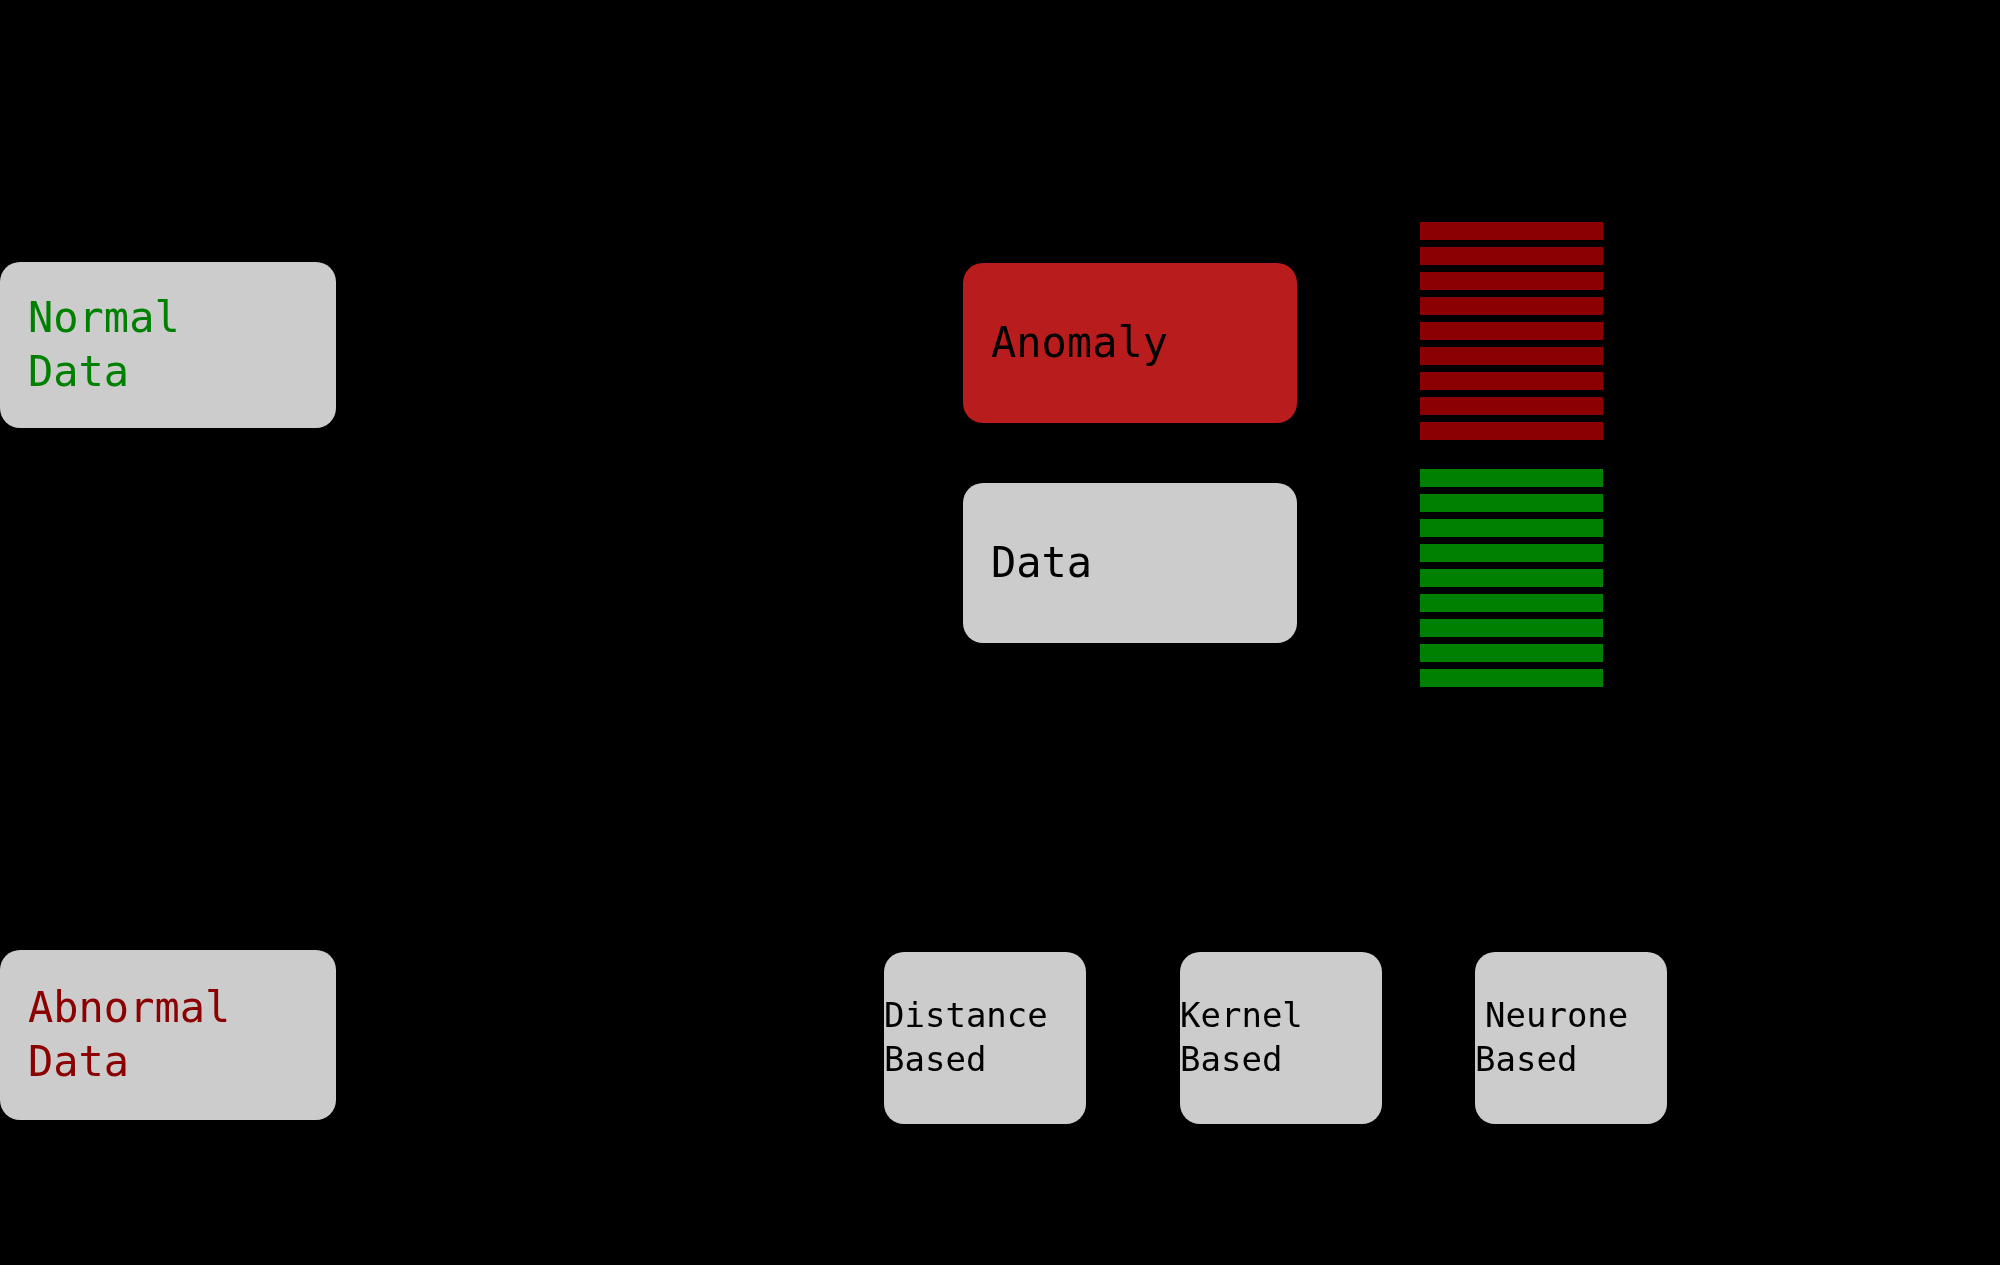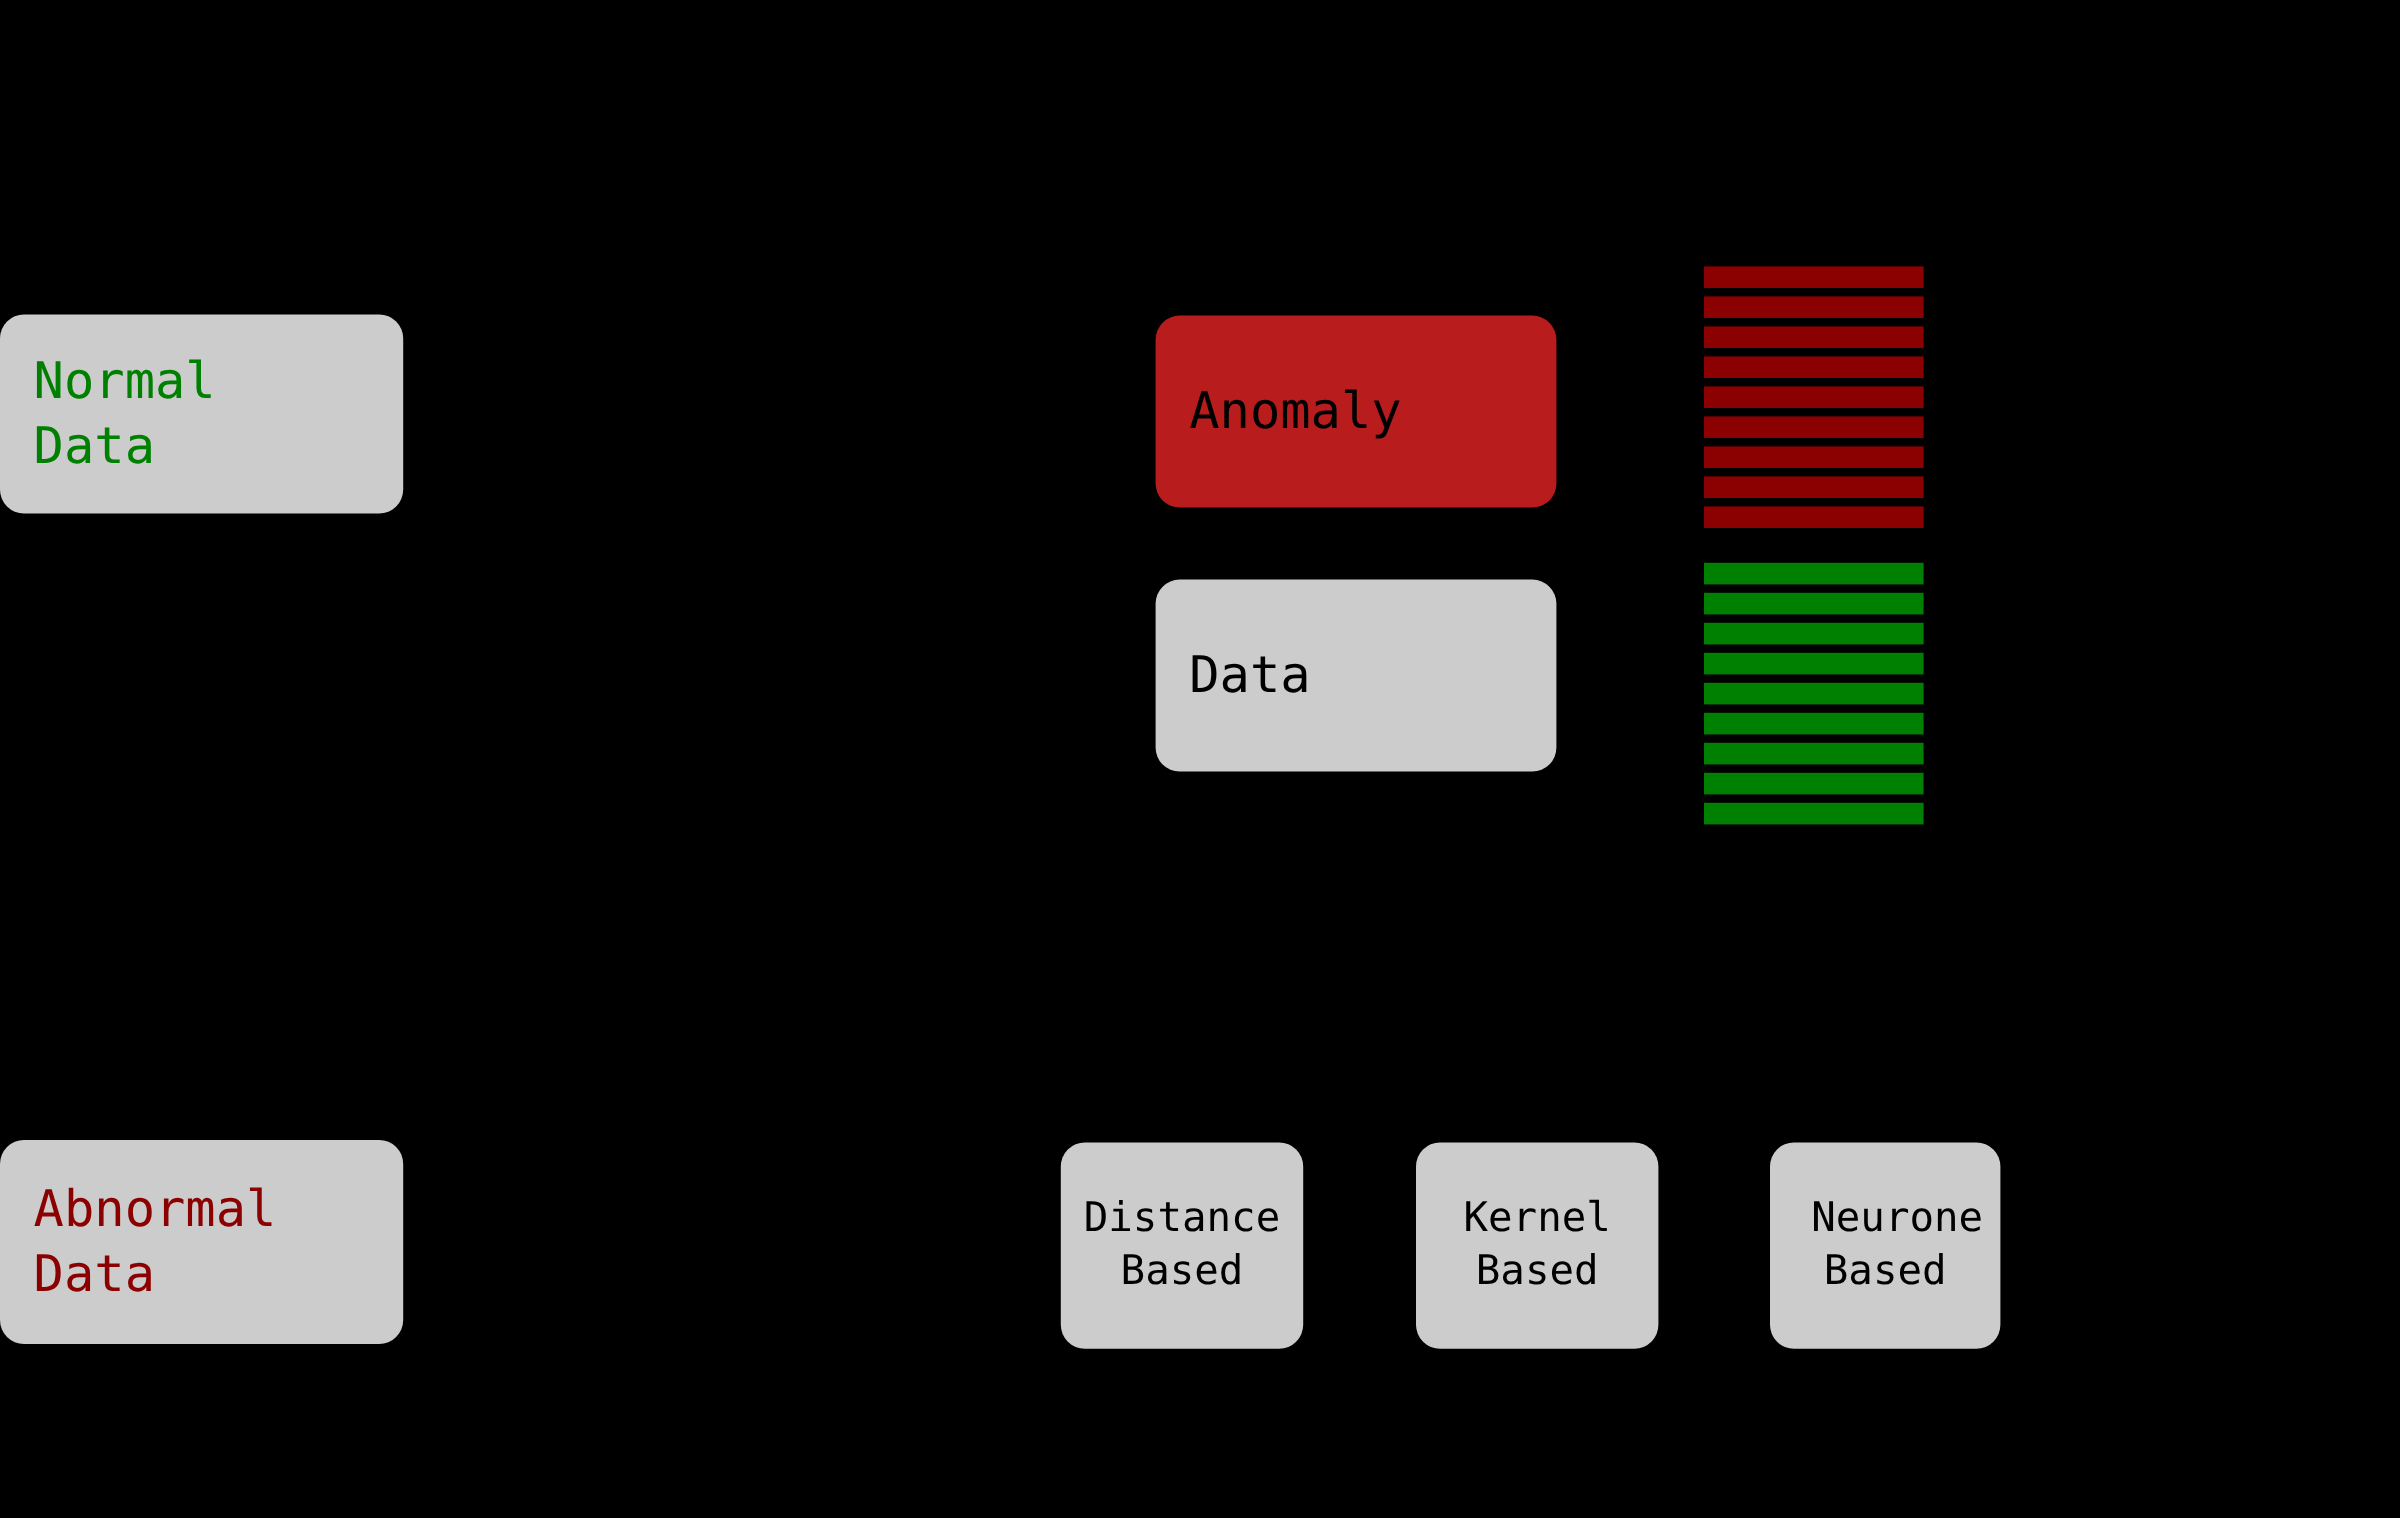--- a/index.html
+++ b/index.html
@@ -41,21 +41,21 @@
     padding-left: 28px;
   }
   .node.small {
     font-size: 34px;
     align-items: center;
     padding-left: 0;
   }
   .node.small .line {
     display: block;
     width: 100%;
-    text-align: center;
+    text-align: left;
   }
 
   #stripes {
     position: absolute;
   }
   .stripe {
     position: absolute;
     left: 0;
     width: 100%;
     height: 18px;

